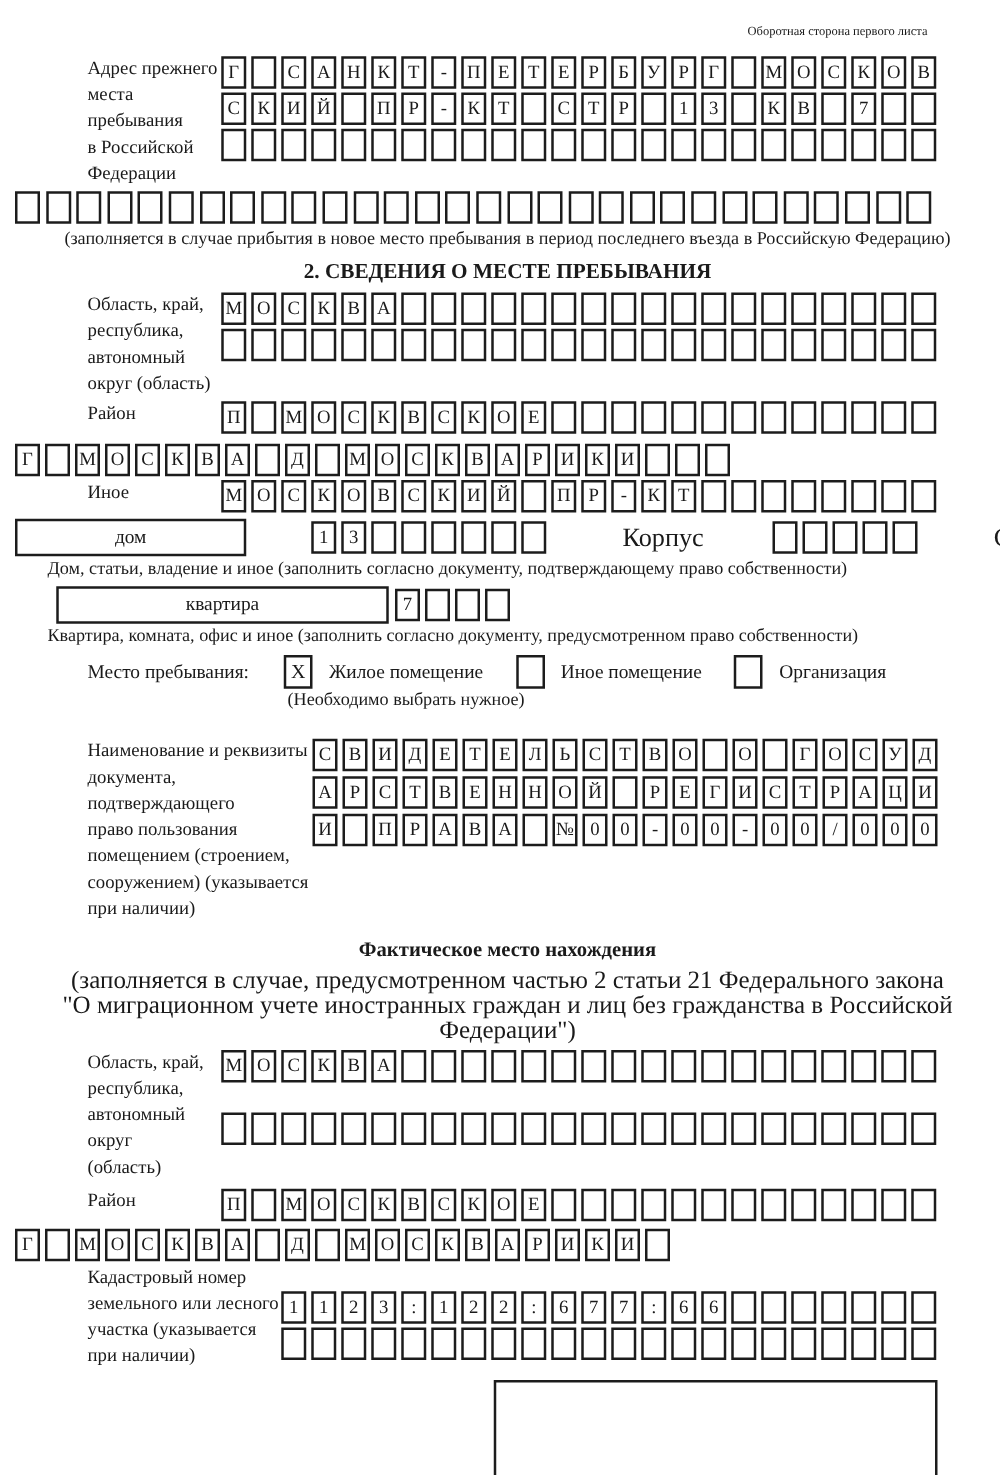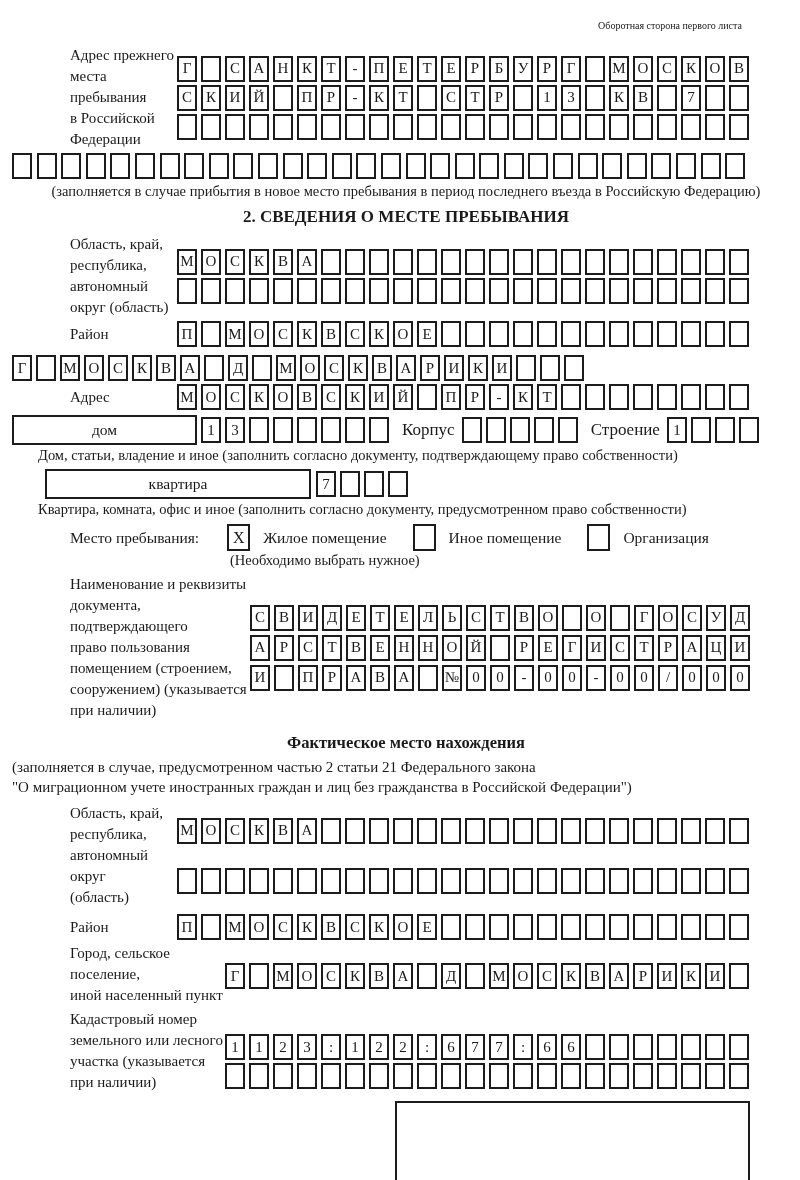--- a/index.html
+++ b/index.html
@@ -3,21 +3,21 @@
 <meta charset="utf-8">
 <style>
   html,body{margin:0;padding:0;background:#fff;}
   body{
     width:800px;height:1180px;
     font-family:"Liberation Serif","DejaVu Serif",serif;
     color:#1a1a1a;box-sizing:border-box;padding:0 0 0 12px;
     overflow:hidden;
   }
   .hdr{ text-align:right; padding:20px 58px 0 0; font-size:10px; }
-  .field{ display:flex; align-items:center; margin-bottom:3px; }
+  .field{ display:flex; align-items:flex-start; margin-bottom:3px; }
   .lbl{
     font-size:15px; line-height:21px; white-space:pre-line;
     flex-shrink:0; padding-left:58px; box-sizing:border-box;
   }
   .w165{ width:165px; }
   .w213{ width:213px; }
   .w238{ width:238px; }
   .rows{ display:flex; flex-direction:column; gap:3px; }
   .boxrow{ display:flex; }
   .cell{
@@ -30,34 +30,34 @@
   .cb{ width:23px; height:27px; font-size:16px; }
   .fullrow{ margin-top:3px; }
   .note{ text-align:center; font-size:14.5px; margin:4px 0 2px 0; white-space:pre-line; }
   .stitle{ text-align:center; font-weight:bold; font-size:17px; margin:7px 0 7px 0; }
   .ftitle{ text-align:center; font-weight:bold; font-size:16.5px; margin:12px 0 4px 0; }
   .inputbox{
     border:2px solid #1c1c1c; height:30px; box-sizing:border-box;
     display:flex; align-items:center; justify-content:center;
     font-size:15.5px; background:#fff; flex-shrink:0;
   }
-  .houserow{ display:flex; align-items:center; margin:5px 0 2px 0; }
+  .houserow{ display:flex; align-items:center; margin:5px 0 2px 0;gap:48px; }
   .houserow .boxrow, .aptrow .boxrow{ align-items:center; }
-  .midlbl{ font-size:17px; margin:0 7px 0 9px; white-space:nowrap; }
+  .midlbl{ font-size:21px; margin:0 7px 0 9px; white-space:nowrap; }
   .caption{ font-size:14.5px; margin:2px 0 5px 26px; }
   .aptrow{ display:flex; align-items:center; margin:4px 0 2px 33px; }
   .stayrow{ display:flex; align-items:center; margin:6px 0 1px 0; }
   .stayrow .lblin{ font-size:15.5px; padding-left:58px; margin-right:28px; }
   .opt{ font-size:15.5px; margin:0 26px 0 9px; }
   .staynote{ font-size:14.5px; margin:1px 0 4px 218px; }
   .stampbox{
     width:355px; height:172px; border:2px solid #1c1c1c;
     margin:8px 0 6px 383px; box-sizing:border-box; background:#fff;
   }
-  .factnote{ text-align:left; font-size:15px; line-height:20px; margin:2px 0 6px 0; white-space:pre-line; }
+  .factnote{ text-align:center; font-size:20px; line-height:20px; margin:2px 0 6px 0; white-space:pre-line; }
 </style>
 </head>
 <body>
 
 <div class="hdr">Оборотная сторона первого листа</div>
 
 <div class="field" style="margin-top:14px;">
   <div class="lbl w165">Адрес прежнего
 места пребывания
 в Российской
@@ -293,21 +293,21 @@
       <span class="cell">И</span>
       <span class="cell">К</span>
       <span class="cell">И</span>
       <span class="cell"></span>
       <span class="cell"></span>
       <span class="cell"></span>
     </div>
 </div>
 
 <div class="field">
-  <div class="lbl w165">Адрес</div>
+  <div class="lbl w165">Иное</div>
   <div class="boxrow">
       <span class="cell">М</span>
       <span class="cell">О</span>
       <span class="cell">С</span>
       <span class="cell">К</span>
       <span class="cell">О</span>
       <span class="cell">В</span>
       <span class="cell">С</span>
       <span class="cell">К</span>
       <span class="cell">И</span>
@@ -380,21 +380,21 @@
       <span class="cell cb"></span>
     </span>
   <span class="opt">Иное помещение</span>
   <span class="boxrow">
       <span class="cell cb"></span>
     </span>
   <span class="opt">Организация</span>
 </div>
 <div class="staynote">(Необходимо выбрать нужное)</div>
 
-<div class="field" style="margin-top:5px;">
+<div class="field" style="margin-top:22px;">
   <div class="lbl w238">Наименование и реквизиты
 документа, подтверждающего
 право пользования
 помещением (строением,
 сооружением) (указывается
 при наличии)</div>
   <div class="rows" style="gap:4px;">
     <div class="boxrow">
         <span class="cell">С</span>
         <span class="cell">В</span>
@@ -556,22 +556,20 @@
       <span class="cell"></span>
       <span class="cell"></span>
       <span class="cell"></span>
       <span class="cell"></span>
       <span class="cell"></span>
       <span class="cell"></span>
     </div>
 </div>
 
 <div class="field">
-  <div class="lbl w213">Город, сельское поселение,
-иной населенный пункт</div>
   <div class="boxrow" style="margin-top:3px;">
       <span class="cell">Г</span>
       <span class="cell"></span>
       <span class="cell">М</span>
       <span class="cell">О</span>
       <span class="cell">С</span>
       <span class="cell">К</span>
       <span class="cell">В</span>
       <span class="cell">А</span>
       <span class="cell"></span>

